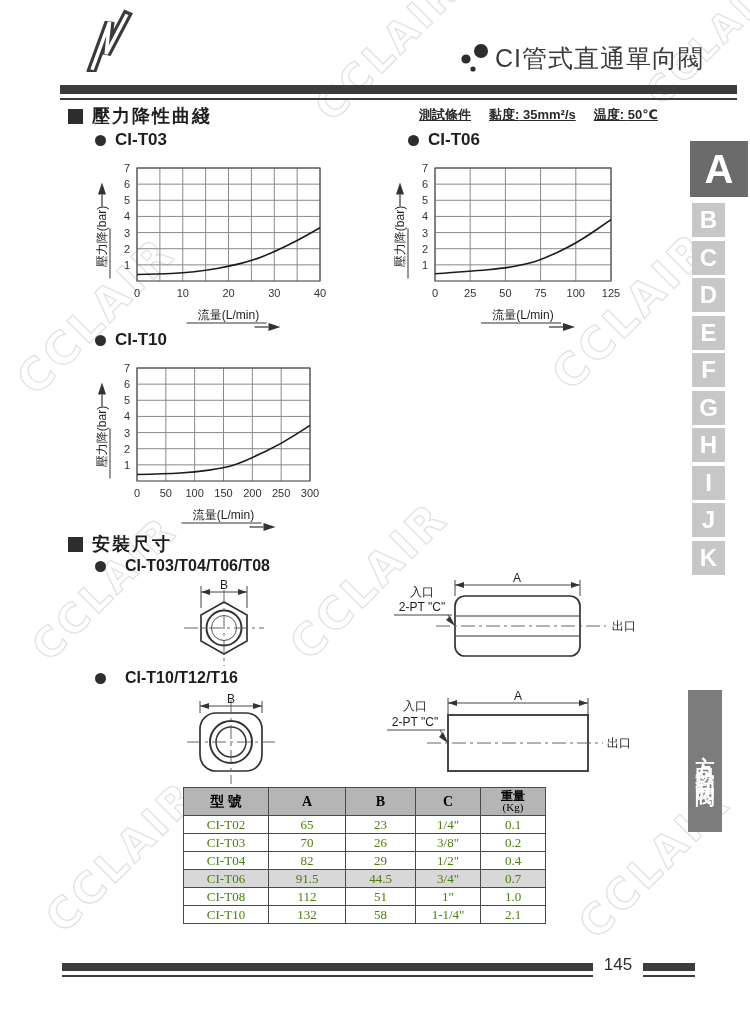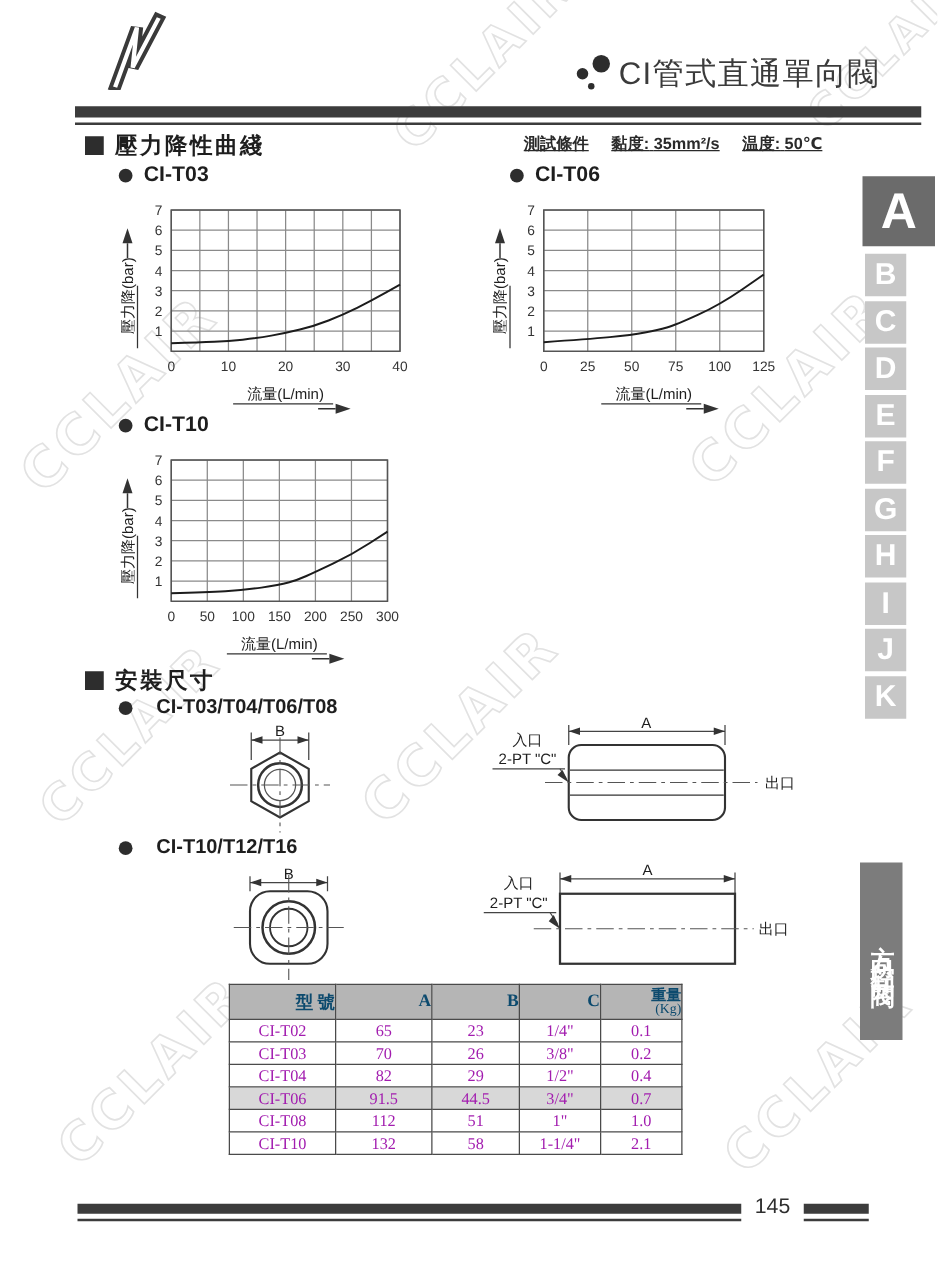--- a/index.html
+++ b/index.html
@@ -25,22 +25,22 @@
   svg text.tick{font-size:11px;fill:#333;}
   svg text.axis{font-size:12px;fill:#1e1e1e;}
   svg text.dlabel{font-size:12px;fill:#1e1e1e;}
   svg text.cjk{font-size:12px;fill:#1e1e1e;}
   svg .thin{stroke:#444;stroke-width:1;}
   svg .cl{stroke:#555;stroke-width:0.9;stroke-dasharray:14 4 3 4;}
   
   .dimtable{position:absolute;left:183px;top:787px;z-index:2;border-collapse:collapse;table-layout:fixed;
             font-family:"Liberation Serif","DejaVu Serif",serif;font-size:13px;background:#fff;}
   .dimtable th,.dimtable td{border:1px solid #4a4a4a;text-align:center;padding:0;}
-  .dimtable th{background:#b5b5b5;height:27px;font-weight:bold;font-size:14px;color:#0c4a6e;text-align:right;}
-  .dimtable td{height:17px;color:#a21caf;}
+  .dimtable th{background:#b5b5b5;height:27px;font-weight:bold;font-size:14px;color:#000000;}
+  .dimtable td{height:17px;color:#4d7c0f;}
   .dimtable tr.shaded td{background:#d8d8d8;}
   .wh1{font-size:12px;line-height:12px;}
   .wh2{font-size:11px;line-height:11px;font-weight:normal;}
   
   .tabA{position:absolute;left:690px;width:58px;height:56px;background:#6b6b6b;color:#fff;
         font-size:40px;font-weight:bold;display:flex;align-items:center;justify-content:center;z-index:3;}
   .tabL{position:absolute;left:692px;width:33px;height:34px;background:#c7c7c7;color:#fff;
         font-size:24px;font-weight:bold;display:flex;align-items:center;justify-content:center;z-index:3;}
   
   .sidetab{position:absolute;left:688px;top:690px;width:34px;height:142px;background:#7c7c7c;color:#fff;

